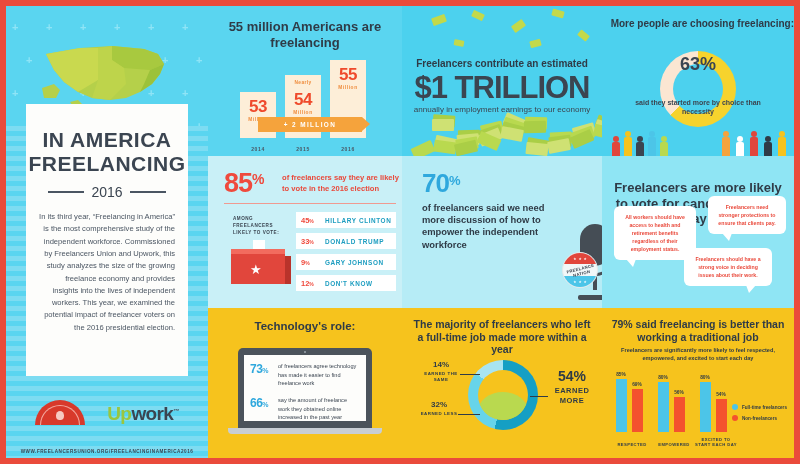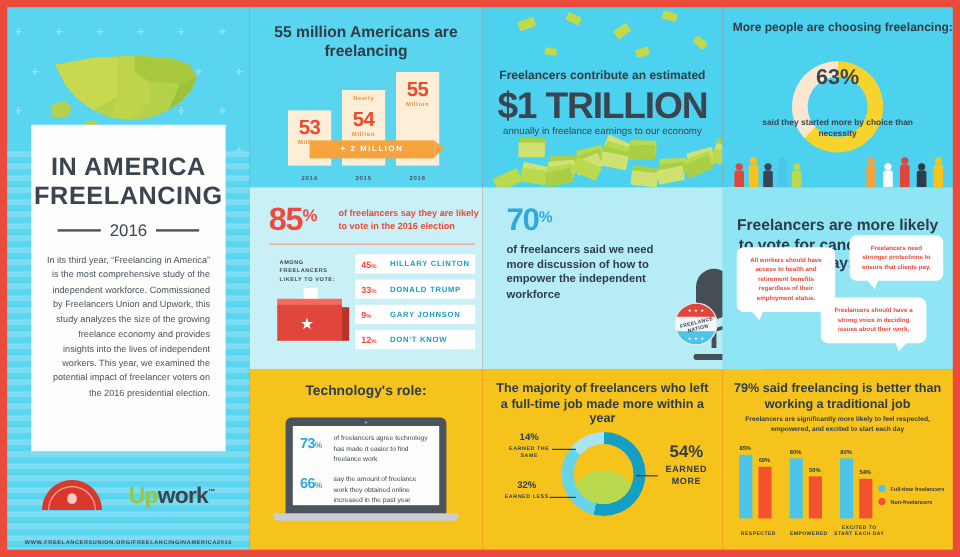--- a/index.html
+++ b/index.html
@@ -357,21 +357,21 @@
         <div class="bill" style="left: 30px; top: 10px; width: 14px; height: 8px; transform: rotate(-20deg);"></div>
         <div class="bill" style="left: 70px; top: 6px; width: 12px; height: 7px; transform: rotate(25deg);"></div>
         <div class="bill" style="left: 110px; top: 16px; width: 13px; height: 8px; transform: rotate(-35deg);"></div>
         <div class="bill" style="left: 150px; top: 4px; width: 12px; height: 7px; transform: rotate(15deg);"></div>
         <div class="bill" style="left: 176px; top: 26px; width: 11px; height: 7px; transform: rotate(40deg);"></div>
         <div class="bill" style="left: 52px; top: 34px; width: 10px; height: 6px; transform: rotate(10deg);"></div>
         <div class="bill" style="left: 128px; top: 34px; width: 11px; height: 7px; transform: rotate(-15deg);"></div>
       </div>
     <div class="tm-line1 hd-dark">Freelancers contribute an estimated</div>
     <div class="tm-big">$1 TRILLION</div>
-    <div class="tm-line3">annually in freelance earnings to our economy</div>
+    <div class="tm-line3">annually in employment earnings to our economy</div>
     <div class="moneypile" id="moneypile">
         <div class="bill" style="left: 10px; bottom: 0px; width: 22px; height: 12px; background: rgb(185, 217, 79); transform: rotate(-25deg);"></div>
         <div class="bill" style="left: 33px; bottom: 7px; width: 22px; height: 12px; background: rgb(207, 225, 115); transform: rotate(12deg);"></div>
         <div class="bill" style="left: 56px; bottom: 14px; width: 22px; height: 12px; background: rgb(170, 206, 70); transform: rotate(-1deg);"></div>
         <div class="bill" style="left: 79px; bottom: 21px; width: 22px; height: 12px; background: rgb(185, 217, 79); transform: rotate(-14deg);"></div>
         <div class="bill" style="left: 102px; bottom: 28px; width: 22px; height: 12px; background: rgb(207, 225, 115); transform: rotate(23deg);"></div>
         <div class="bill" style="left: 125px; bottom: 5px; width: 22px; height: 12px; background: rgb(170, 206, 70); transform: rotate(10deg);"></div>
         <div class="bill" style="left: 148px; bottom: 12px; width: 22px; height: 12px; background: rgb(185, 217, 79); transform: rotate(-3deg);"></div>
         <div class="bill" style="left: 171px; bottom: 19px; width: 22px; height: 12px; background: rgb(207, 225, 115); transform: rotate(-16deg);"></div>
         <div class="bill" style="left: 194px; bottom: 26px; width: 22px; height: 12px; background: rgb(170, 206, 70); transform: rotate(21deg);"></div>

